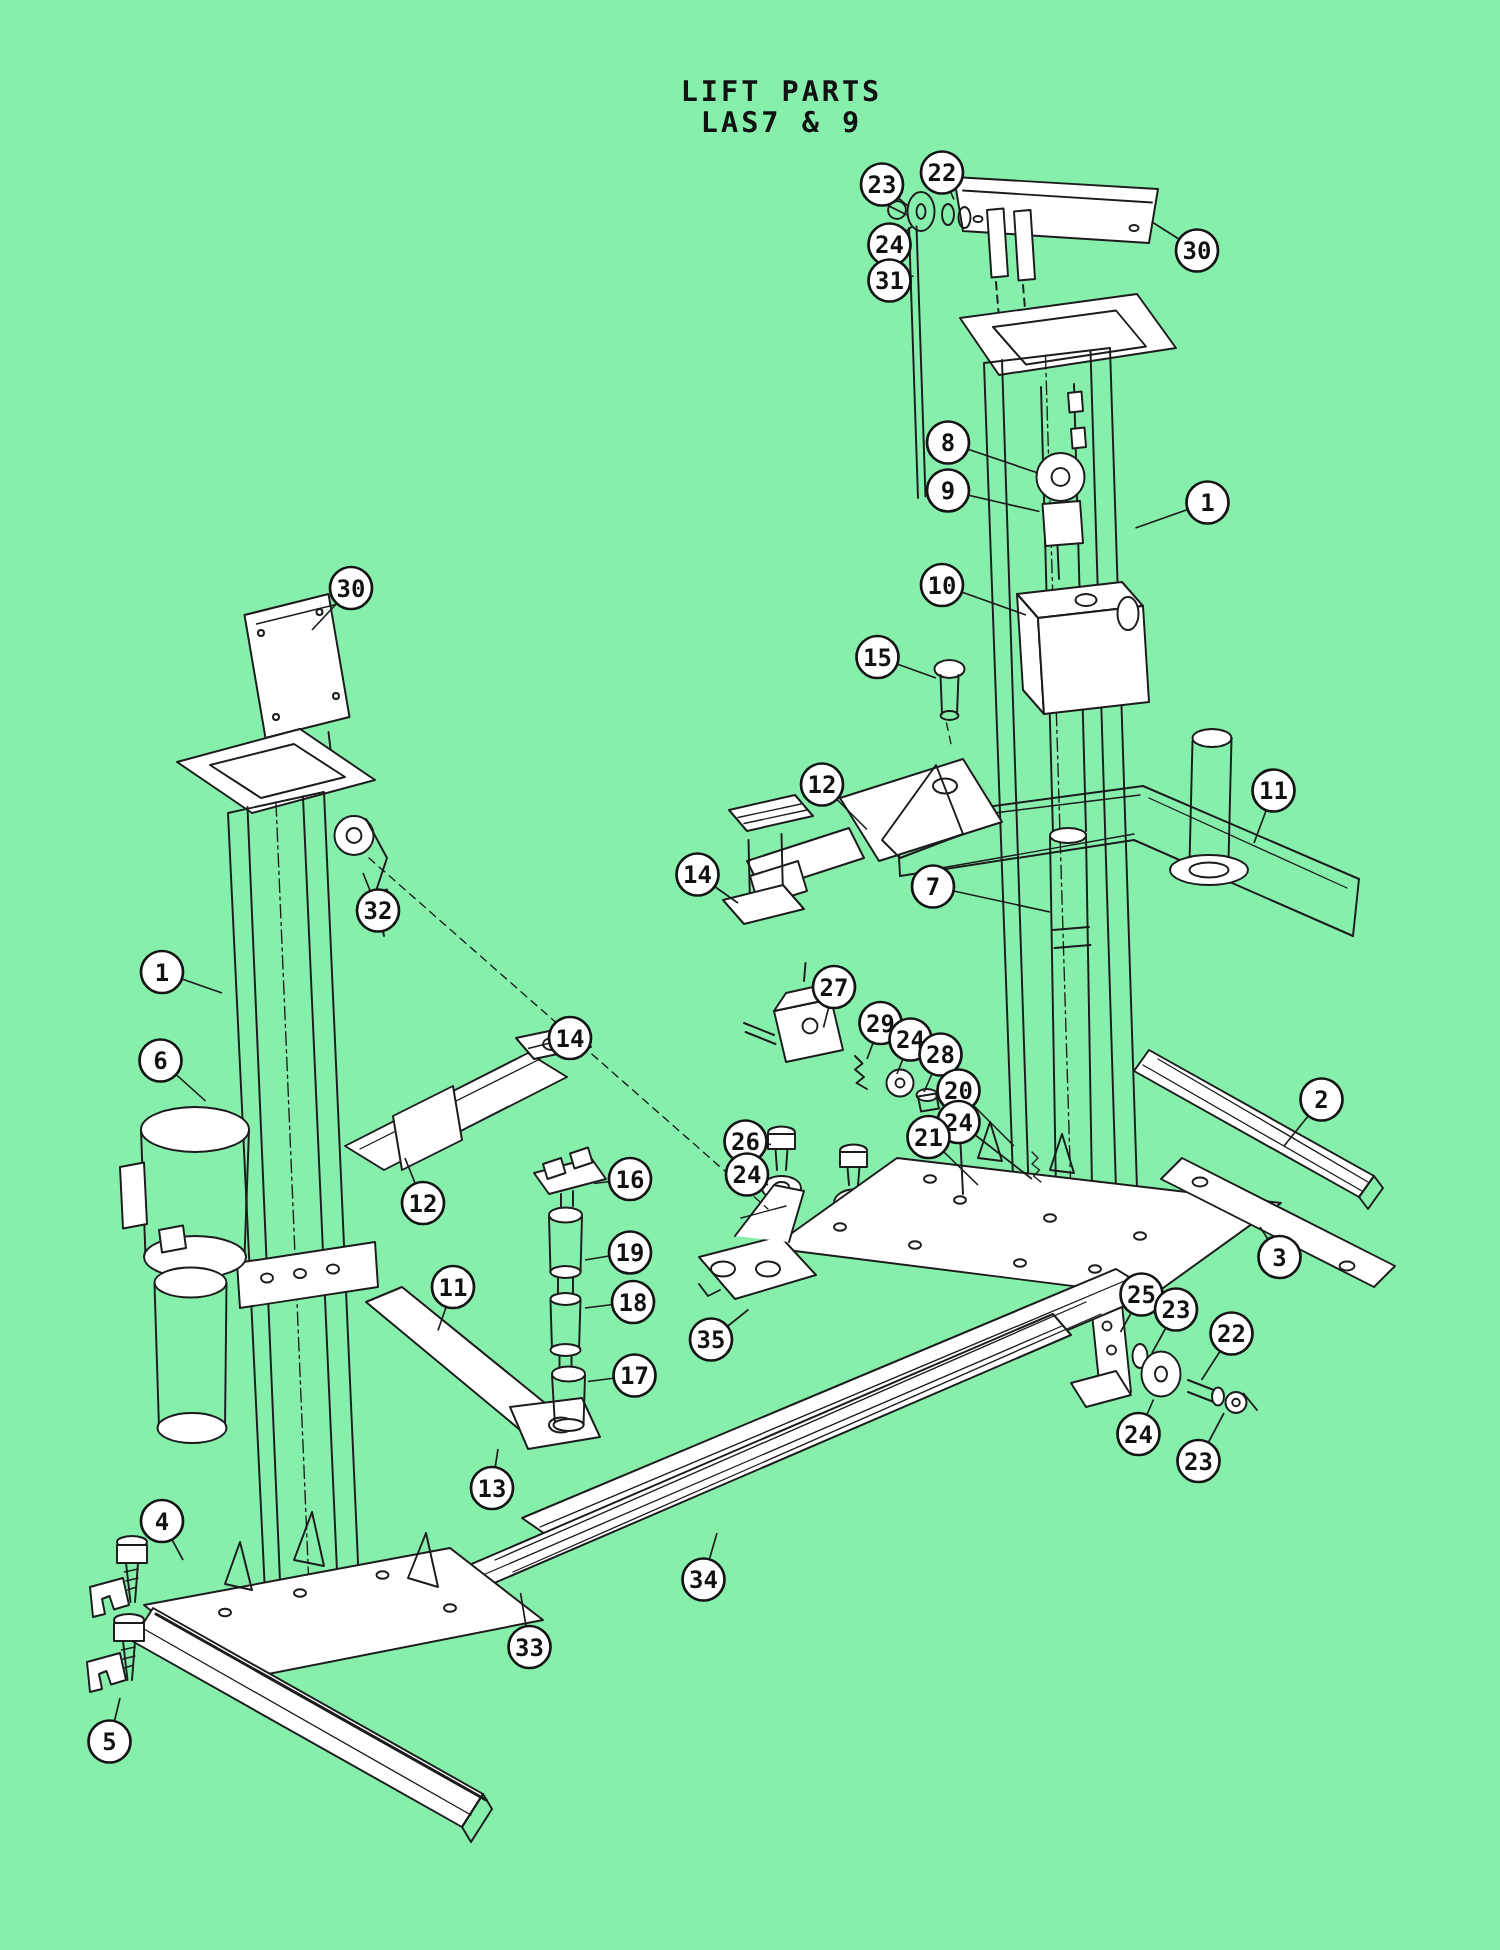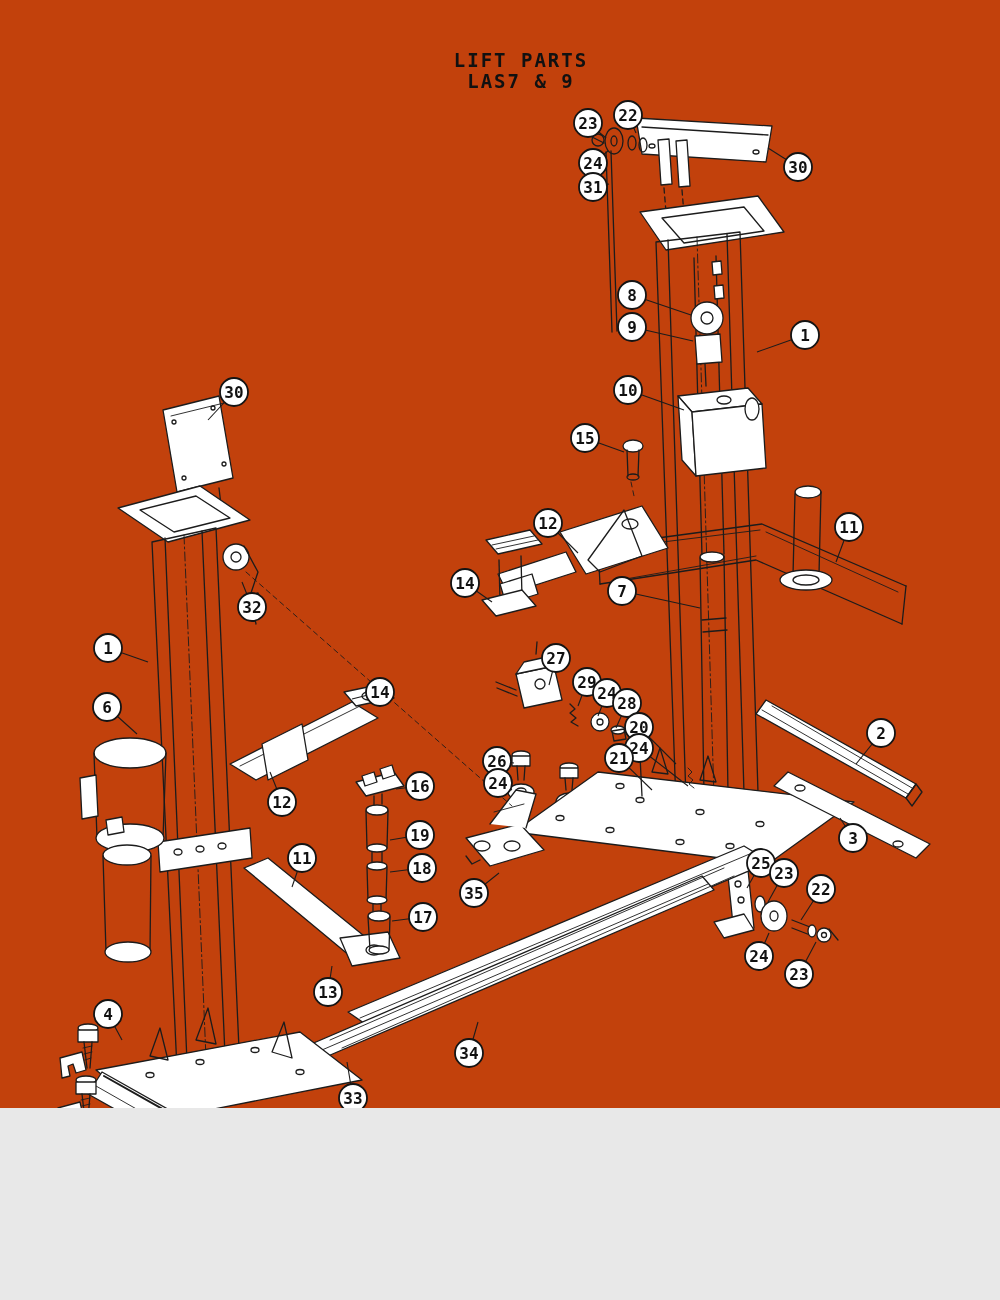--- a/index.html
+++ b/index.html
@@ -1,20 +1,20 @@
 <!DOCTYPE html>
 <html><head>
 <meta charset="utf-8">
 <style>
   html,body{margin:0;padding:0;background:#e8e8e8;}
   .page{
     position:relative;
-    width:1000px;height:1108px;
+    width:1000px;height:1300px;
     margin:0 auto;
-    background:#c2410c;
+    background:#86efac;
     font-family:"DejaVu Sans Mono", monospace;
     overflow:hidden;
   }
   svg{display:block;}
   .art{stroke:#1c1c1c;stroke-width:1.3;fill:none;stroke-linecap:round;stroke-linejoin:round;}
   .solid{fill:#ffffff;}
   .dash{stroke-dasharray:5 4;}
   .dashdot{stroke-dasharray:9 3 2 3;}
   .thin{stroke-width:0.9;}
   .thick{stroke-width:2;}

